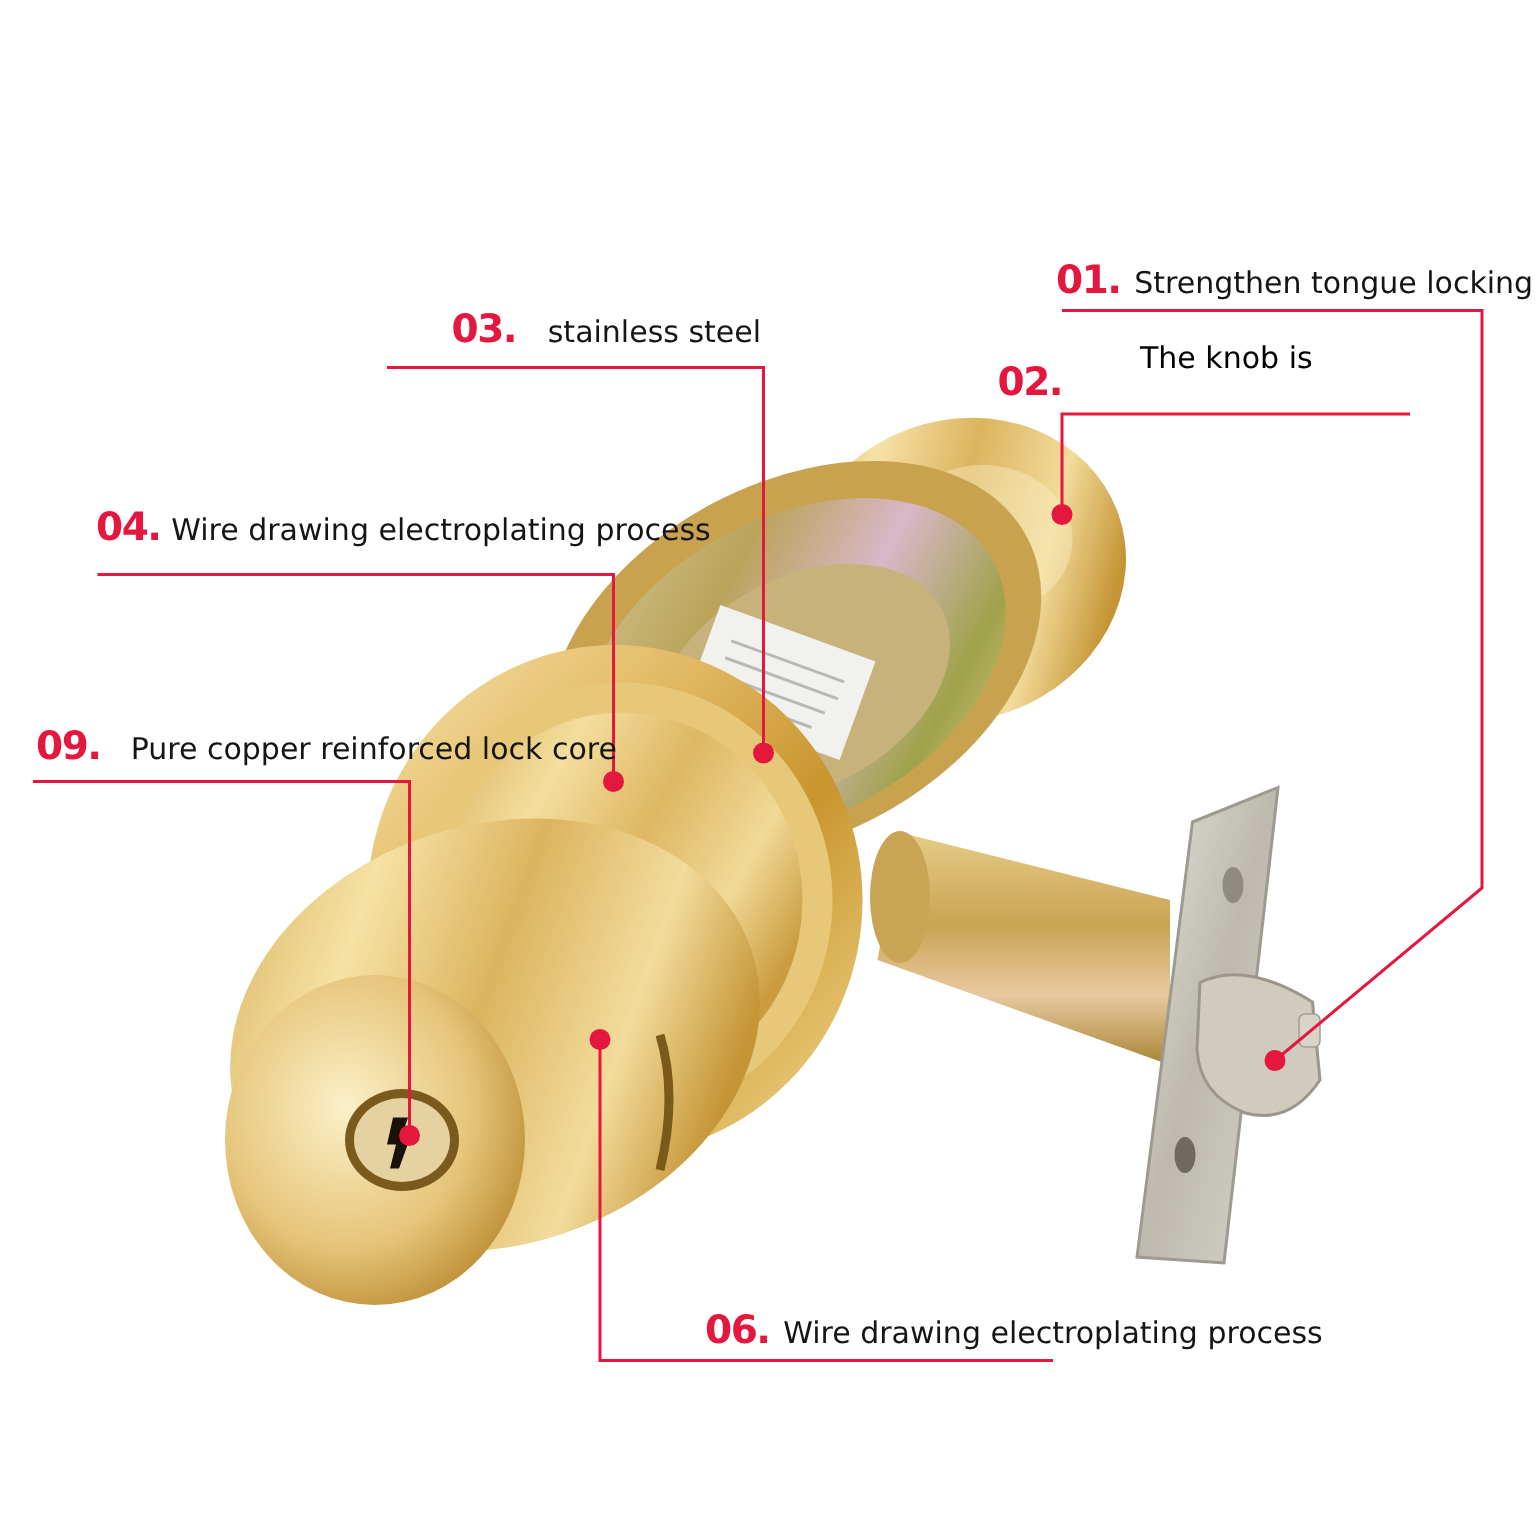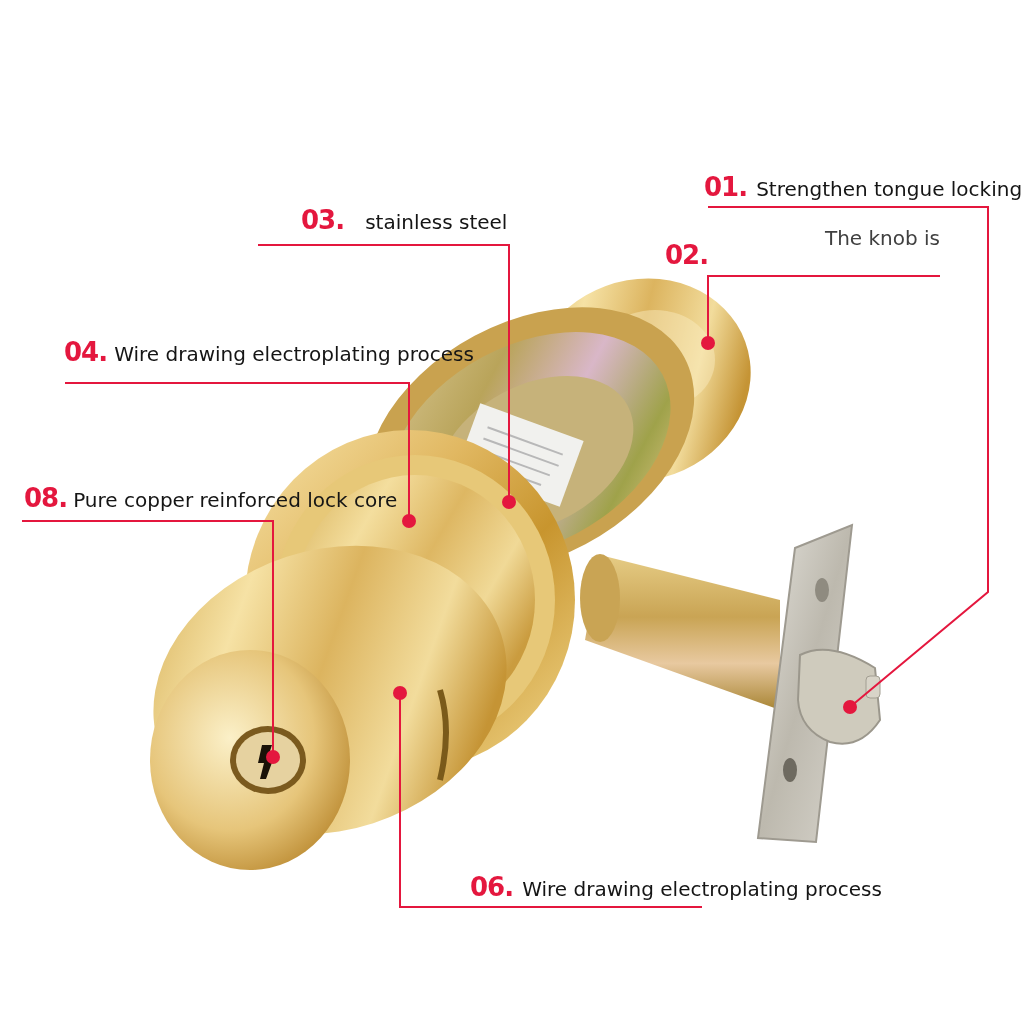--- a/index.html
+++ b/index.html
@@ -9,21 +9,21 @@
     font-family: "DejaVu Sans", "Liberation Sans", sans-serif;
   }
   .stage { position: absolute; left: 0; top: 0; width: 1024px; height: 836px; }
   .product { position: absolute; left: 0; top: 0; width: 1024px; height: 1024px; }
   .label { position: absolute; white-space: nowrap; color: #111; }
   .num {
     color: #e4173e; font-weight: bold; font-size: 26px; letter-spacing: -1px;
     font-family: "DejaVu Sans", sans-serif;
   }
   .txt { font-size: 20px; color: #151515; font-family: "DejaVu Sans", sans-serif; }
-  .txt-center { text-align: right; line-height: 24px; font-size: 20px; color: #404040; }
+  .txt-center { text-align: left; line-height: 24px; font-size: 20px; color: #000000; }
   .leaders { position: absolute; left: 0; top: 0; width: 1024px; height: 1024px; pointer-events: none; }
 </style>
 </head>
 <body>
 
 <div class="stage">
 
   <svg class="product" viewBox="0 0 1024 1024" xmlns="http://www.w3.org/2000/svg">
     <defs>
       <linearGradient id="brass" x1="0" y1="0" x2="1" y2="1">
@@ -159,22 +159,22 @@
     <span class="num">03.</span>
     <span class="txt" style="margin-left:16px;">stainless steel</span>
   </div>
 
   <div class="label" style="left:64px; top:337px;">
     <span class="num">04.</span>
     <span class="txt" style="margin-left:2px;">Wire drawing electroplating process</span>
   </div>
 
   <div class="label" style="left:24px; top:483px;">
-    <span class="num">08.</span>
-    <span class="txt" style="margin-left:1px;">Pure copper reinforced lock core</span>
+    <span class="num">09.</span>
+    <span class="txt" style="margin-left:15px;">Pure copper reinforced lock core</span>
   </div>
 
   <div class="label" style="left:470px; top:872px;">
     <span class="num">06.</span>
     <span class="txt" style="margin-left:4px;">Wire drawing electroplating process</span>
   </div>
 
 </div>
 
 </body></html>

